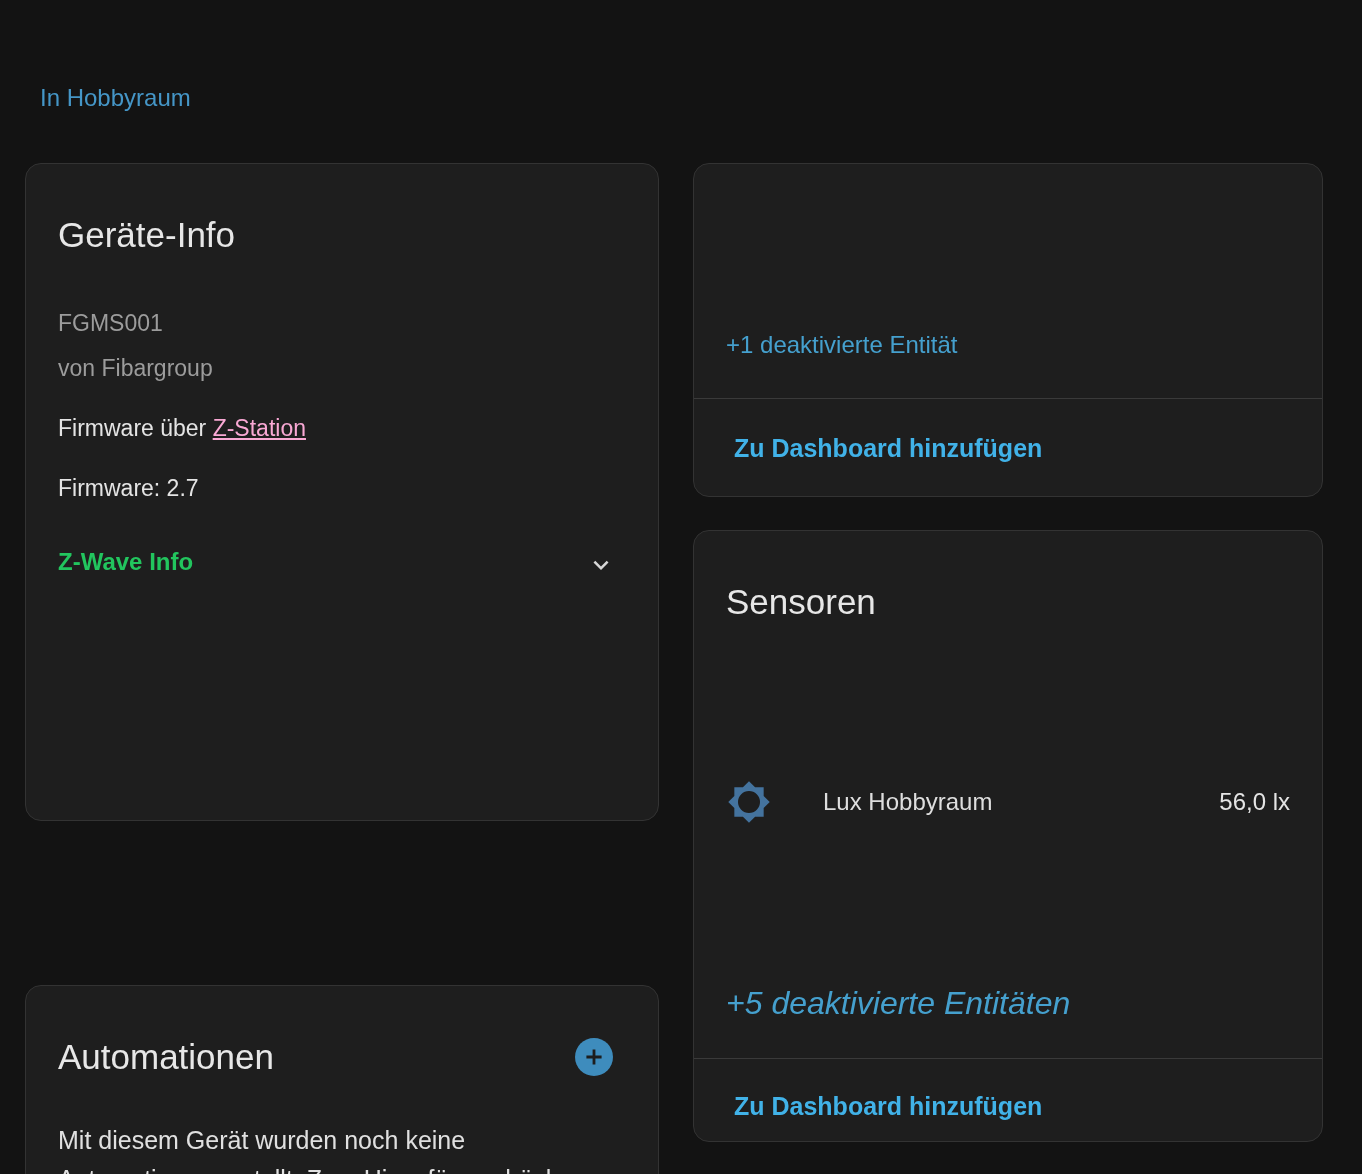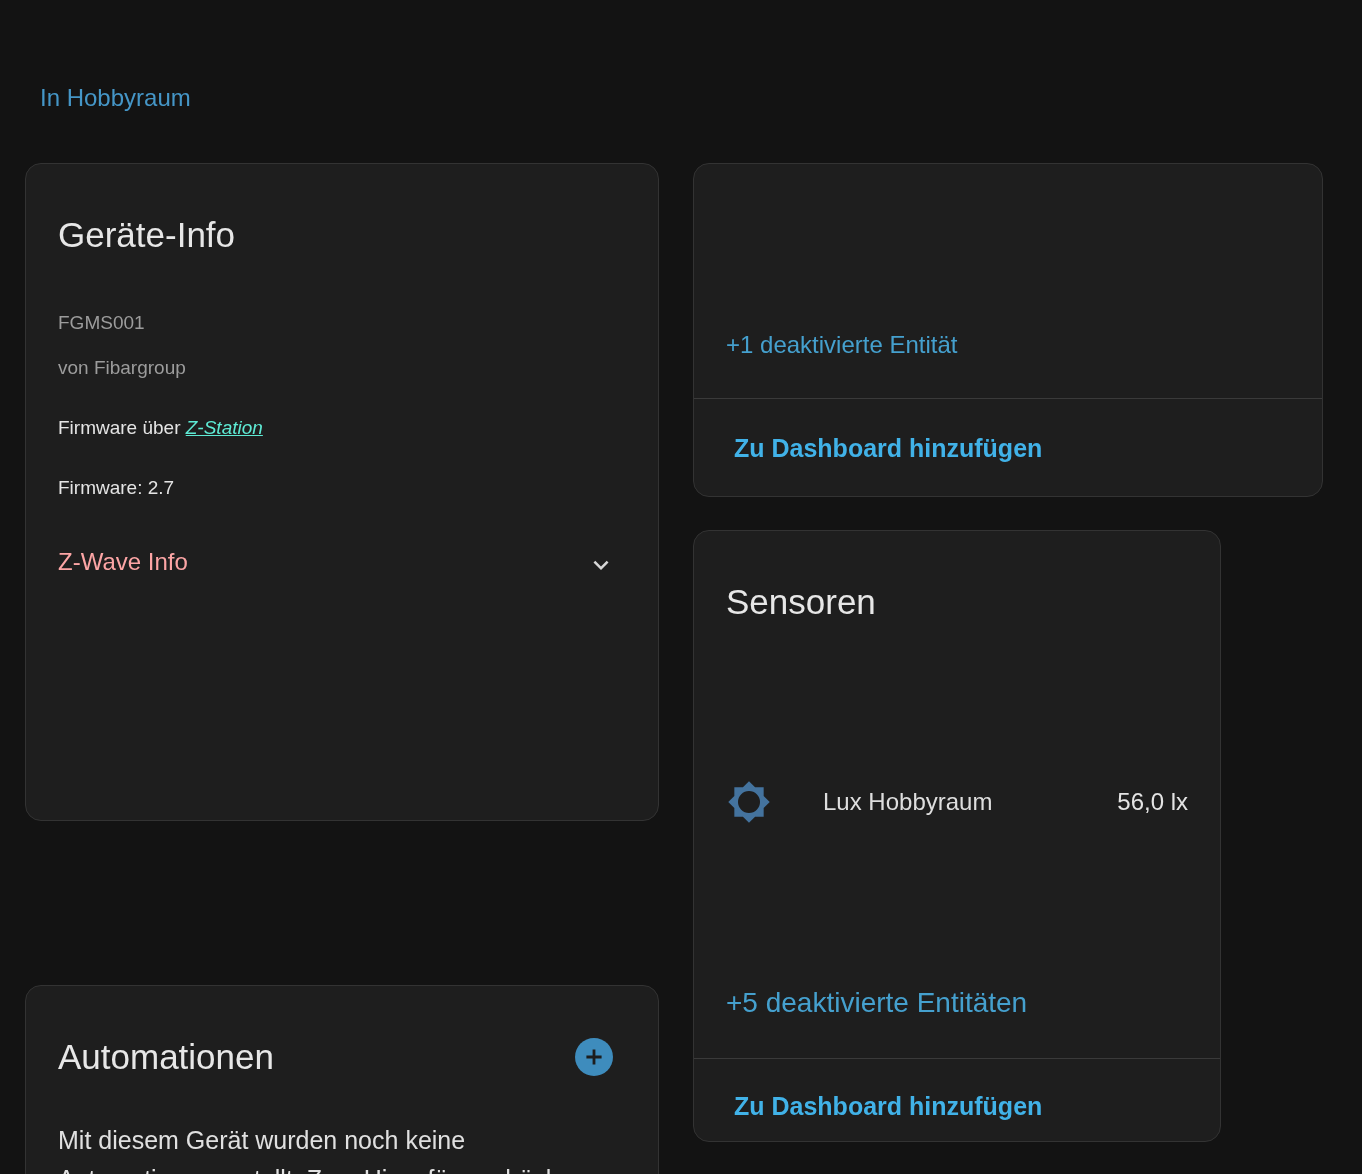--- a/index.html
+++ b/index.html
@@ -23,35 +23,35 @@
     box-sizing:border-box;
     overflow:hidden;
   }
   .card-title{
     position:absolute;left:32px;top:48px;
     font-size:35px;font-weight:400;color:#e7e7e7;line-height:46px;
     white-space:nowrap;
   }
   #card-device-info{left:25px;top:163px;width:634px;height:658px;}
   #card-controls{left:693px;top:163px;width:630px;height:334px;}
-  #card-sensors{left:693px;top:530px;width:528px;height:612px;}
+  #card-sensors{left:693px;top:530px;width:630px;height:612px;}
   #card-automations{left:25px;top:985px;width:634px;height:320px;}
 
-  .info-line{position:absolute;left:32px;font-size:19px;line-height:30px;white-space:nowrap;}
+  .info-line{position:absolute;left:32px;font-size:23px;line-height:30px;white-space:nowrap;}
   .sec{color:#9c9c9c;}
   .pri{color:#e4e4e4;}
-  .link{color:#5eead4;text-decoration:underline;cursor:pointer;font-style:italic;}
+  .link{color:#f9a8d4;text-decoration:underline;cursor:pointer;}
   .plain-link{color:#45a0ce;cursor:pointer;text-decoration:none;}
 
   .panel-header{
     position:absolute;left:0;right:0;top:380px;height:44px;cursor:pointer;
   }
   .panel-header .panel-title{
     position:absolute;left:32px;top:4px;
-    font-size:24px;font-weight:normal;color:#fca5a5;
+    font-size:24px;font-weight:bold;color:#22c55e;
   }
   .chev-down{position:absolute;right:42px;top:6px;width:30px;height:30px;}
 
   .device-row{position:absolute;left:0;right:0;height:64px;cursor:pointer;}
   .device-row .row-label{
     position:absolute;left:128px;top:16px;font-size:24px;color:#dedede;white-space:nowrap;
   }
   .device-row .chev-right{position:absolute;right:46px;top:18px;width:26px;height:26px;}
   #row-zwave{top:660px;}
   #row-battery{top:756px;}
@@ -169,21 +169,21 @@
     <span class="s-icon">
       <svg viewBox="0 0 24 24" width="44" height="44">
           <path fill="#44739e" fill-rule="evenodd" d="M20,15.31L23.31,12L20,8.69V4H15.31L12,0.69L8.69,4H4V8.69L0.69,12L4,15.31V20H8.69L12,23.31L15.31,20H20V15.31M12,18A6,6 0 0,1 6,12A6,6 0 0,1 12,6A6,6 0 0,1 18,12A6,6 0 0,1 12,18Z"></path>
         </svg>
     </span>
     <span class="s-name">Lux Hobbyraum</span>
     <span class="s-value">56,0 lx</span>
   </div>
 
 
-  <a class="info-line plain-link" style="top:457px;font-size:28px;">+5 deaktivierte Entitäten</a>
+  <a class="info-line plain-link" style="top:457px;font-size:32px;font-style:italic;">+5 deaktivierte Entitäten</a>
   <div class="divider" style="top:527px;"></div>
   <div class="dash-btn" style="top:561px;">Zu Dashboard hinzufügen</div>
 </div>
 
 <div class="card" id="card-automations">
   <div class="card-title">Automationen</div>
   <div class="add-automation-btn">
     <span style="display:flex;">
       <svg viewBox="0 0 24 24" width="26" height="26">
           <path fill="#1d1d1d" d="M19,13.3H13.3V19H10.7V13.3H5V10.7H10.7V5H13.3V10.7H19V13.3Z"></path>

